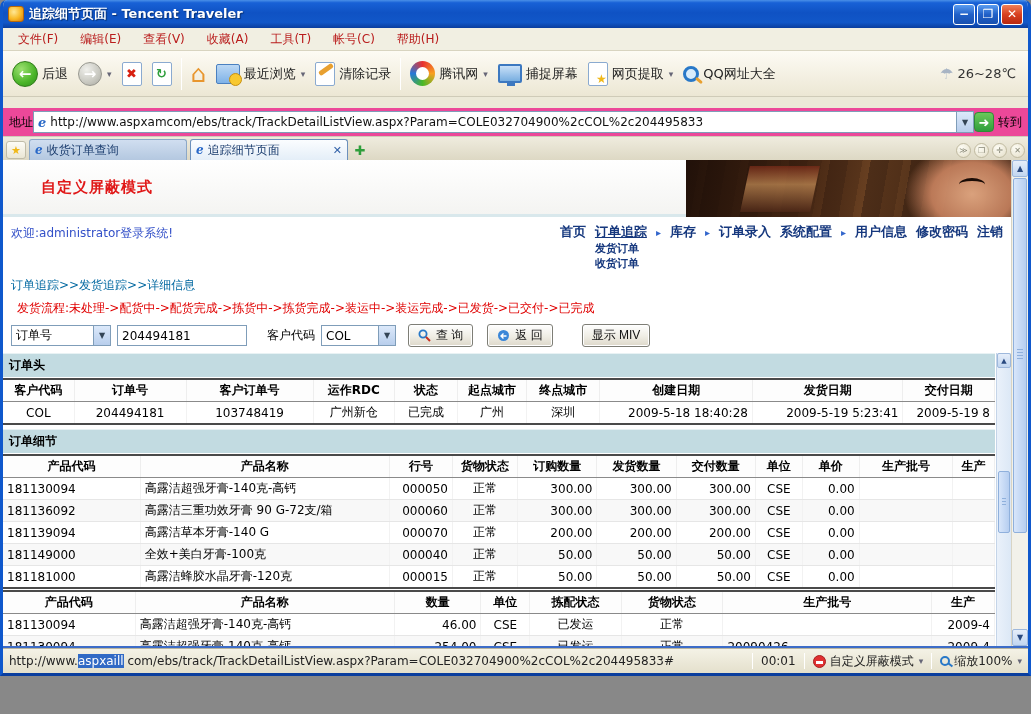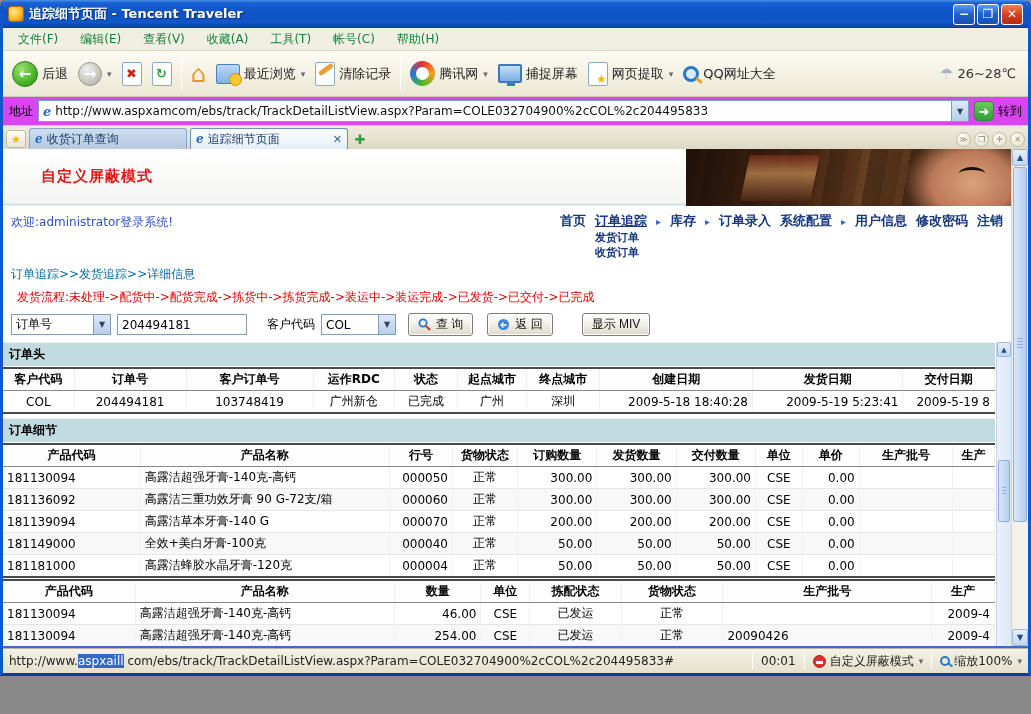--- a/index.html
+++ b/index.html
@@ -18,21 +18,21 @@
     white-space:nowrap; overflow:hidden; }
   .tb-btns { display:flex; gap:2px; }
   .tb-btn { width:22px; height:21px; border-radius:3px; border:1px solid #fff; color:#fff;
     font-size:12px; font-weight:bold; display:flex; align-items:center; justify-content:center;
     background:linear-gradient(180deg,#5A9CF0,#2060C8 50%,#1850B0); }
   .tb-btn.close { background:linear-gradient(180deg,#F08058,#D84020 50%,#B82810); }
 
   
   .menubar { height:23px; flex:none; display:flex; align-items:center; background:#F1EFE2;
     border-bottom:1px solid #D8D4C0; font-size:12px; padding-left:4px; }
-  .menu-item { padding:3px 11px; color:#15803d; }
+  .menu-item { padding:3px 11px; color:#b91c1c; }
 
   
   .toolbar { height:46px; flex:none; display:flex; align-items:center; padding:0 4px;
     background:linear-gradient(180deg,#FDFBF4,#ECE7D4); border-bottom:1px solid #CFCBB8; font-size:13px; }
   .tool { display:flex; align-items:center; gap:4px; padding:3px 5px; color:#222; white-space:nowrap; }
   .tsep { width:1px; height:32px; background:#C8C4B0; border-right:1px solid #fff; margin:0 4px; }
   .caret { font-size:9px; color:#667; margin-left:1px; }
   .circle-ic { width:26px; height:26px; border-radius:50%; color:#fff; font-weight:bold; font-size:15px;
     display:flex; align-items:center; justify-content:center; }
   .back-ic { background:radial-gradient(circle at 35% 30%,#9CE070,#4AB428 60%,#2E8C1E); border:1px solid #2E7C18; }
@@ -55,22 +55,22 @@
   .mon-ic::after { content:""; position:absolute; left:7px; bottom:-5px; width:8px; height:3px; background:#3C78C0; }
   .star-doc-ic { width:20px; height:24px; background:#fff; border:1px solid #8AAAD0; border-radius:2px;
     display:flex; align-items:flex-end; justify-content:flex-end; color:#F0B818; font-size:12px; line-height:12px; }
   .mag-ic { width:16px; height:16px; border:3px solid #2878C8; border-radius:50%; position:relative; background:#D8ECFC; }
   .mag-ic::after { content:""; position:absolute; width:8px; height:3px; background:#E8A030; right:-7px; bottom:-3px;
     transform:rotate(40deg); border-radius:2px; }
   .weather { margin-left:auto; display:flex; align-items:center; gap:4px; color:#333; padding-right:8px; }
   .umb-ic { color:#A8B4C4; font-size:15px; }
 
   
-  .addressbar { height:29px; flex:none; display:flex; align-items:center; gap:5px; padding:0 6px;
-    background:#d946ef; border-bottom:1px solid #D0CCB8; font-size:12px; }
+  .addressbar { height:29px; flex:none; display:flex; align-items:center; padding:0 6px;
+    background:#ec4899; border-bottom:1px solid #D0CCB8; font-size:12px;margin-top:11px; }
   .addr-field { flex:1; height:22px; background:#fff; border:1px solid #7F9DB9; display:flex; align-items:center; }
   .e-ic { color:#2868C8; font-family:"DejaVu Serif",serif; font-weight:bold; font-style:italic;
     font-size:13px; padding:0 4px; }
   .addr-url { flex:1; font-size:12px; color:#111; white-space:nowrap; overflow:hidden; }
   .addr-drop { width:17px; height:20px; background:linear-gradient(180deg,#DCE9FA,#B8CEEC);
     border-left:1px solid #7F9DB9; display:flex; align-items:center; justify-content:center; font-size:8px; color:#345; }
   .go-btn { display:flex; align-items:center; gap:4px; }
   .go-ic { width:20px; height:20px; border-radius:4px; background:linear-gradient(180deg,#6CC85A,#2F9E3B);
     border:1px solid #2E8C36; color:#fff; font-weight:bold; display:flex; align-items:center; justify-content:center; font-size:13px; }
 
@@ -484,21 +484,21 @@
                   <td>50.00</td>
                   <td>50.00</td>
                   <td>CSE</td>
                   <td>0.00</td>
                   <td></td>
                   <td></td>
                 </tr>
                 <tr>
                   <td>181181000</td>
                   <td>高露洁蜂胶水晶牙膏-120克</td>
-                  <td>000004</td>
+                  <td>000015</td>
                   <td>正常</td>
                   <td>50.00</td>
                   <td>50.00</td>
                   <td>50.00</td>
                   <td>CSE</td>
                   <td>0.00</td>
                   <td></td>
                   <td></td>
                 </tr>
               </tbody>

